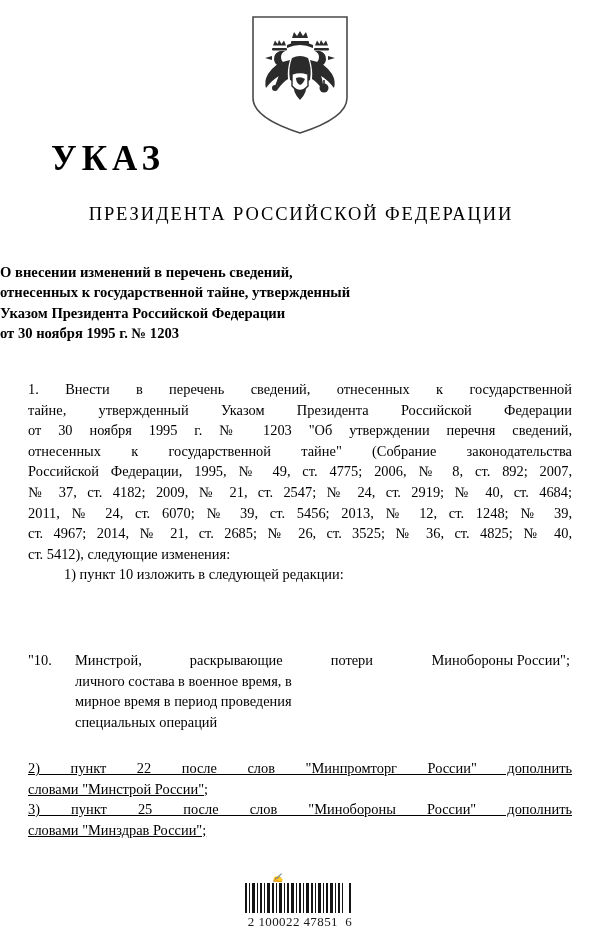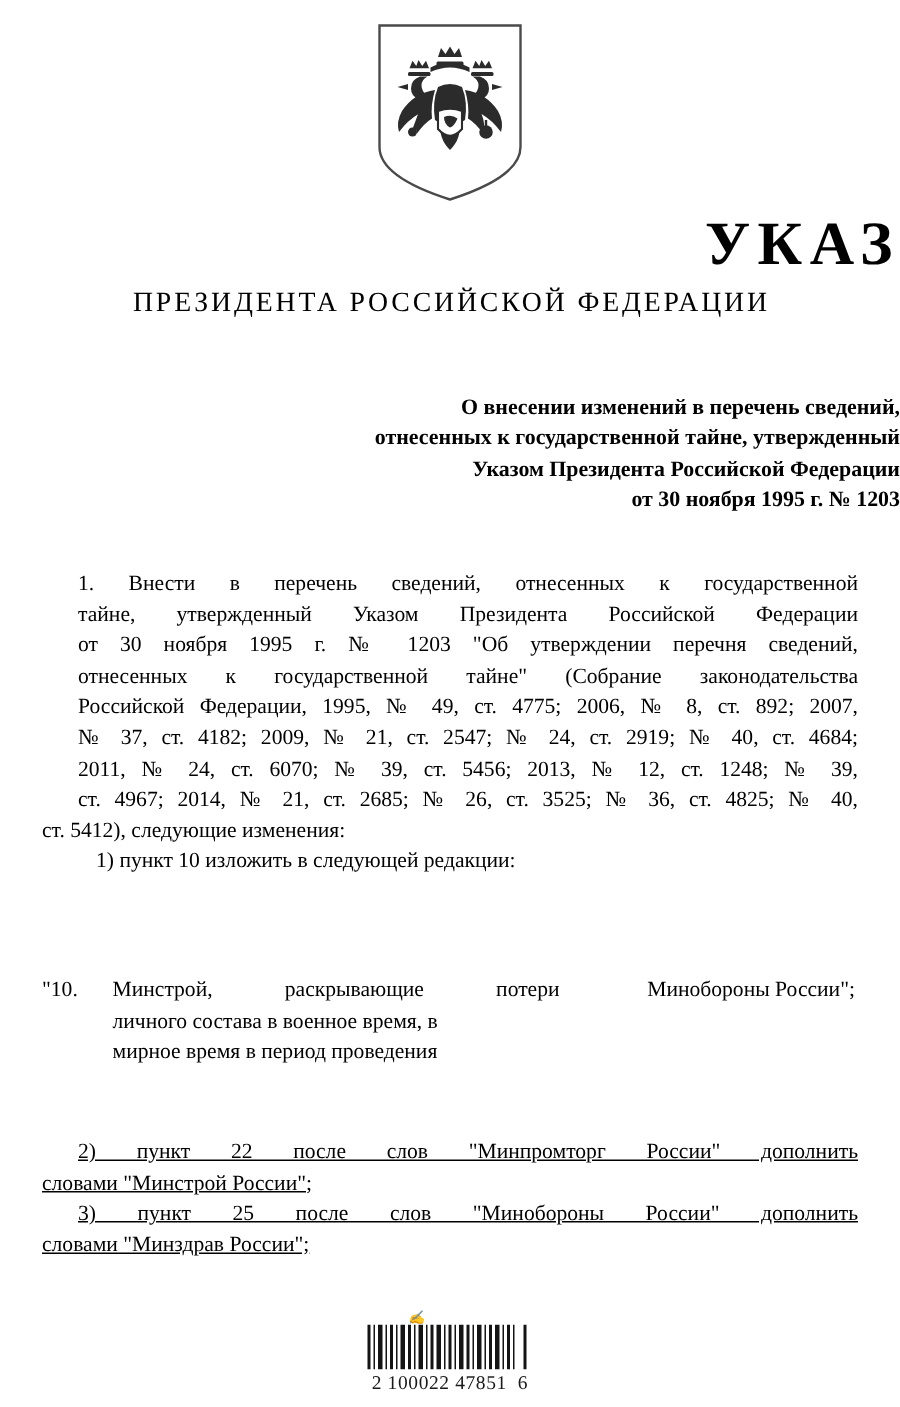--- a/index.html
+++ b/index.html
@@ -35,48 +35,49 @@
     height: 122px;
     display: block;
   }
 
   
   .doc-title {
     position: absolute;
     left: 0;
     right: 0;
     top: 141px;
-    text-align: right;
-    font-size: 41px;
+    text-align: left;
+    font-size: 35px;
     font-weight: 700;
     letter-spacing: 5px;
     text-indent: 5px;
     line-height: 1.05;
     font-family: "Liberation Serif", "DejaVu Serif", serif;
+    padding-left: 46px;
   }
   .doc-subtitle {
     position: absolute;
     left: 0;
     right: 0;
-    top: 192px;
+    top: 204px;
     text-align: center;
     font-size: 18.5px;
     font-weight: 400;
     letter-spacing: 1.9px;
     text-indent: 1.9px;
     line-height: 1.1;
   }
 
   
   .title-block {
     position: absolute;
     left: 0;
     right: 0;
     top: 262px;
-    text-align: right;
+    text-align: left;
     font-size: 14.6px;
     font-weight: 700;
     line-height: 20.3px;
   }
   .title-block .tl { display: block; white-space: nowrap; }
 
   
   .body {
     position: absolute;
     left: 28px;
@@ -92,21 +93,20 @@
   }
   .para .ln {
     display: block;
     white-space: nowrap;
   }
   
   .para .ln.j {
     text-align: justify;
     text-align-last: justify;
     white-space: normal;
-    margin-left: 24px;
   }
   .indent { display: inline-block; width: 36px; }
 
   .item-line {
     margin: 0;
     white-space: nowrap;
   }
 
   
   .quote-block {
@@ -263,20 +263,21 @@
     <div class="item-line"><span class="indent"></span><span>1) пункт 10 изложить в следующей редакции:</span></div>
   </div>
 
   <div class="quote-block">
     <div class="qrow">
       <div class="qnum">"10.</div>
       <div class="qtext">
         <span class="ln j">Минстрой, раскрывающие потери</span>
         <span class="ln">личного состава в военное время, в</span>
         <span class="ln">мирное время в период проведения</span>
+        <span class="ln">специальных операций</span>
       </div>
       <div class="qtail">Минобороны России";</div>
     </div>
   </div>
 
   <div class="tail-items">
     <div class="para">
       <span class="ln j">2) пункт 22 после слов "Минпромторг России" дополнить</span>
       <span class="ln">словами "Минстрой России";</span>
     </div>

